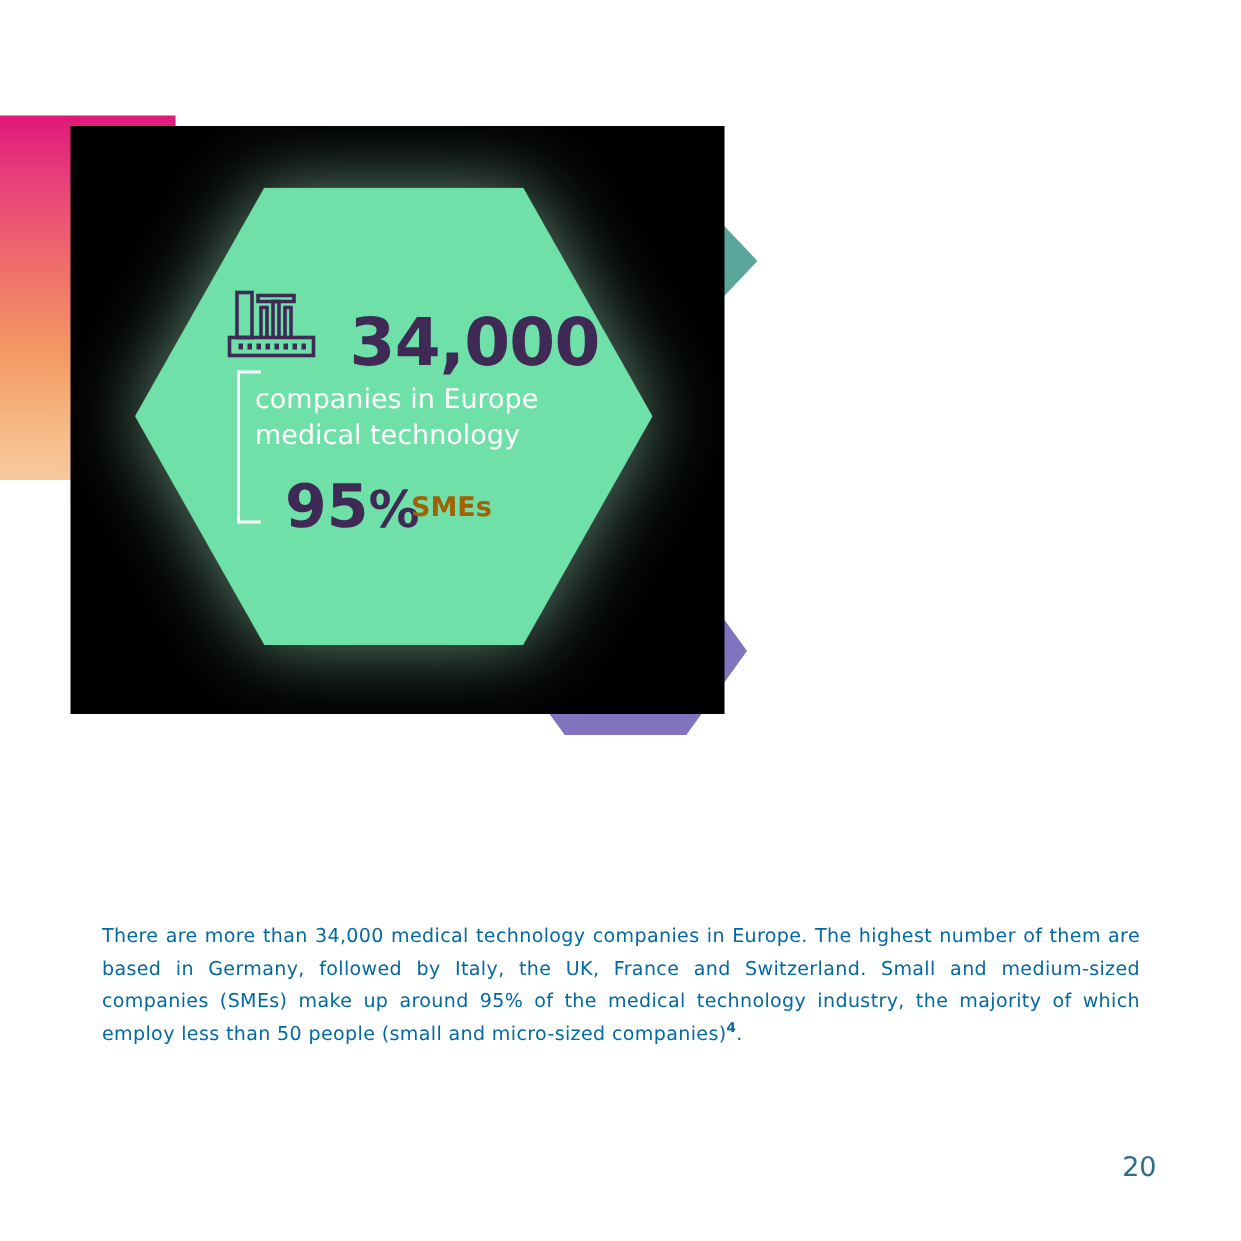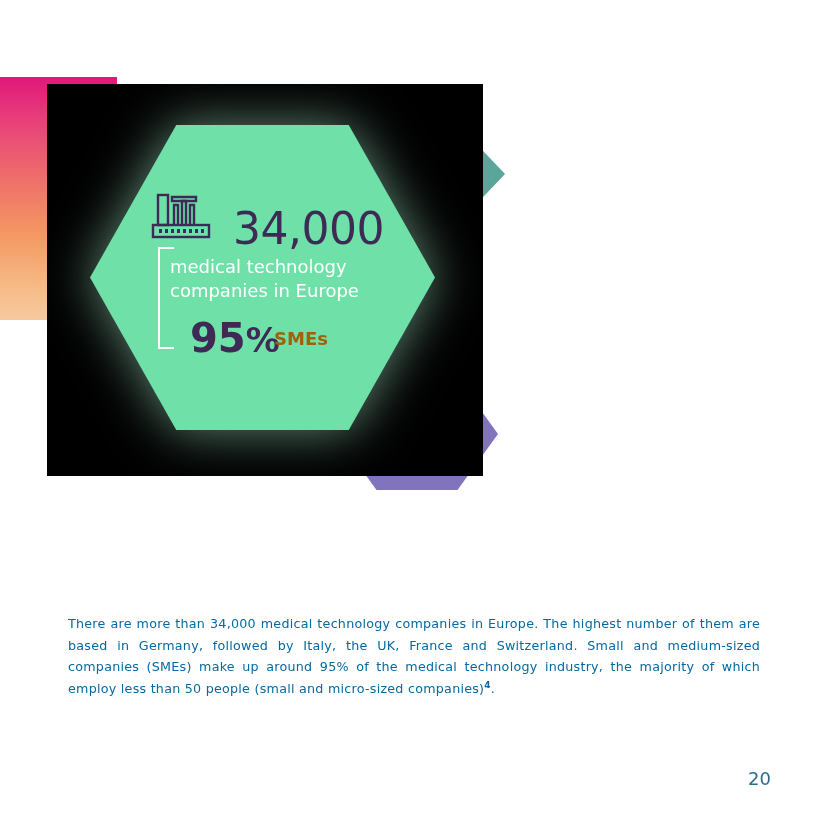--- a/index.html
+++ b/index.html
@@ -84,21 +84,21 @@
     top: 62px;
     width: 80px;
     height: 58px;
   }
 
   .big-number {
     position: absolute;
     left: 143px;
     top: 82px;
     font-size: 44px;
-    font-weight: normal;
+    font-weight: bold;
     color: #3f2a56;
     letter-spacing: -0.5px;
     line-height: 1;
     text-align: right;
   }
 
   .subtext {
     position: absolute;
     left: 80px;
     top: 130px;
@@ -201,22 +201,22 @@
         <rect x="51" y="42" width="3" height="4"></rect>
       </g>
     </svg>
   </span>
 
   <div class="big-number">34,000</div>
 
   <div class="bracket"></div>
 
   <div class="subtext">
+    <div>companies in Europe</div>
     <div>medical technology</div>
-    <div>companies in Europe</div>
   </div>
 
   <div class="pct">
     <span>95</span><span class="sign">%</span>
   </div>
   <div class="smes">SMEs</div>
 </div>
 
 <p class="body-text"><span>There are more than 34,000 medical technology companies in Europe. The highest number of them are based in Germany, followed by Italy, the UK, France and Switzerland. Small and medium-sized companies (SMEs) make up around 95% of the medical technology industry, the majority of which employ less than 50 people (small and micro-sized companies)</span><sup>4</sup><span>.</span></p>
 

